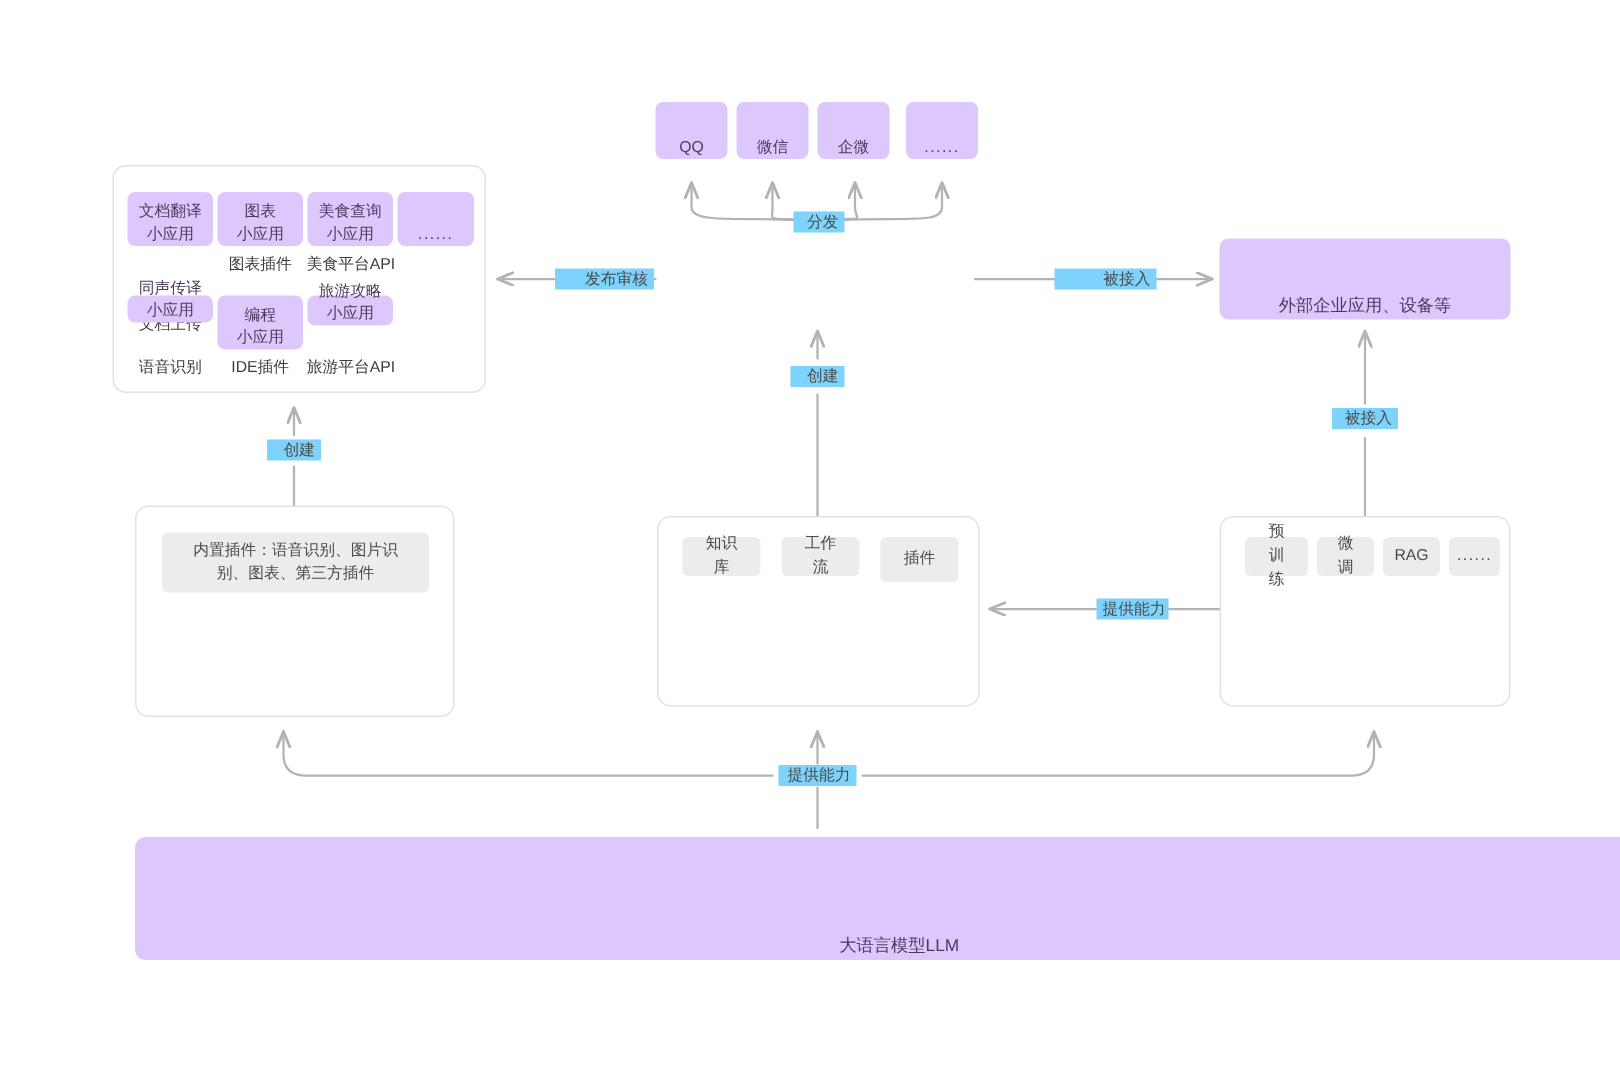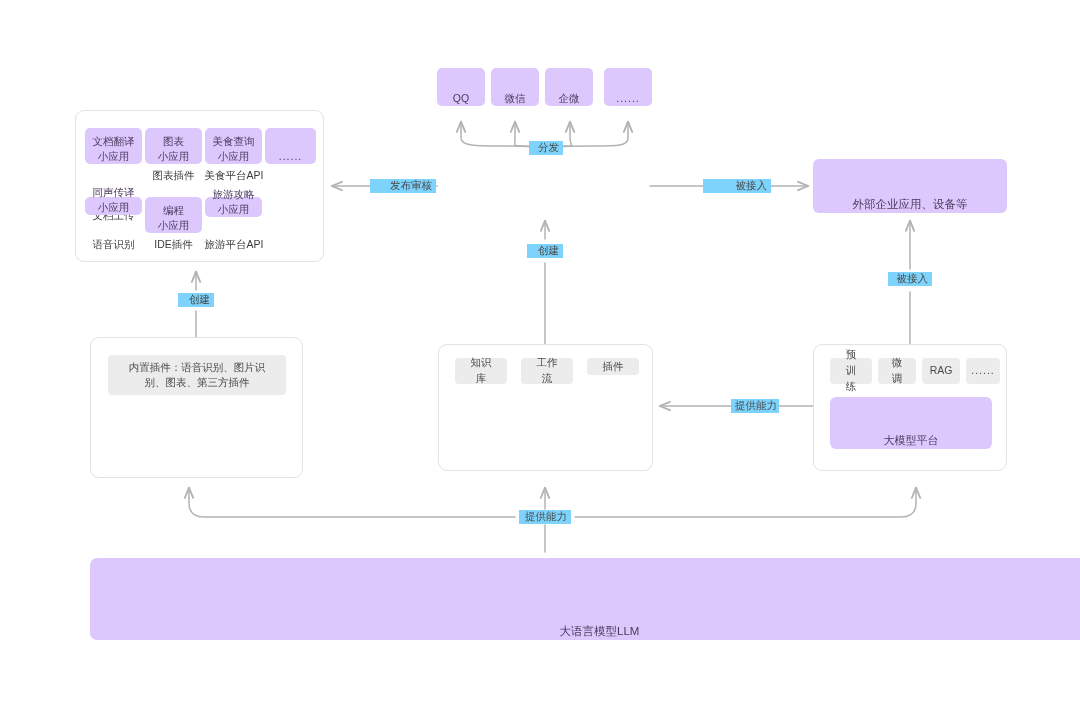--- a/index.html
+++ b/index.html
@@ -181,33 +181,30 @@
 
   <div class="elabel" style="left:178px;top:293px;width:36px;">创建</div>
 
   <div class="panel" style="left:90px;top:337px;width:213px;height:141px;">
     <div class="chip" style="left:17px;top:17px;width:178px;height:40px;line-height:1.45;">内置插件：语音识别、图片识别、图表、第三方插件</div>
   </div>
 
   <div class="panel" style="left:438px;top:344px;width:215px;height:127px;">
     <div class="chip" style="left:16px;top:13px;width:52px;height:26px;">知识库</div>
     <div class="chip" style="left:82px;top:13px;width:52px;height:26px;">工作流</div>
-    <div class="chip" style="left:148px;top:13px;width:52px;height:17px;">插件</div>
+    <div class="chip" style="left:148px;top:13px;width:52px;height:30px;">插件</div>
   </div>
 
   <div class="elabel" style="left:731px;top:399px;width:48px;">提供能力</div>
 
   <div class="panel" style="left:813px;top:344px;width:194px;height:127px;">
     <div class="chip" style="left:16px;top:13px;width:42px;height:26px;">预训练</div>
     <div class="chip" style="left:64px;top:13px;width:38px;height:26px;">微调</div>
     <div class="chip" style="left:108px;top:13px;width:38px;height:26px;">RAG</div>
     <div class="chip dots" style="left:152px;top:13px;width:34px;height:26px;">......</div>
-    <div class="pnode" style="left:16px;top:52px;width:162px;height:52px;">
-      <span>大模型平台</span>
-    </div>
   </div>
 
   <div class="elabel" style="left:519px;top:510px;width:52px;">提供能力</div>
 
   <div class="pnode big" style="left:90px;top:558px;width:1019px;height:82px;border-radius:7px;">
     <span>大语言模型LLM</span>
   </div>
 
 </div>
 

